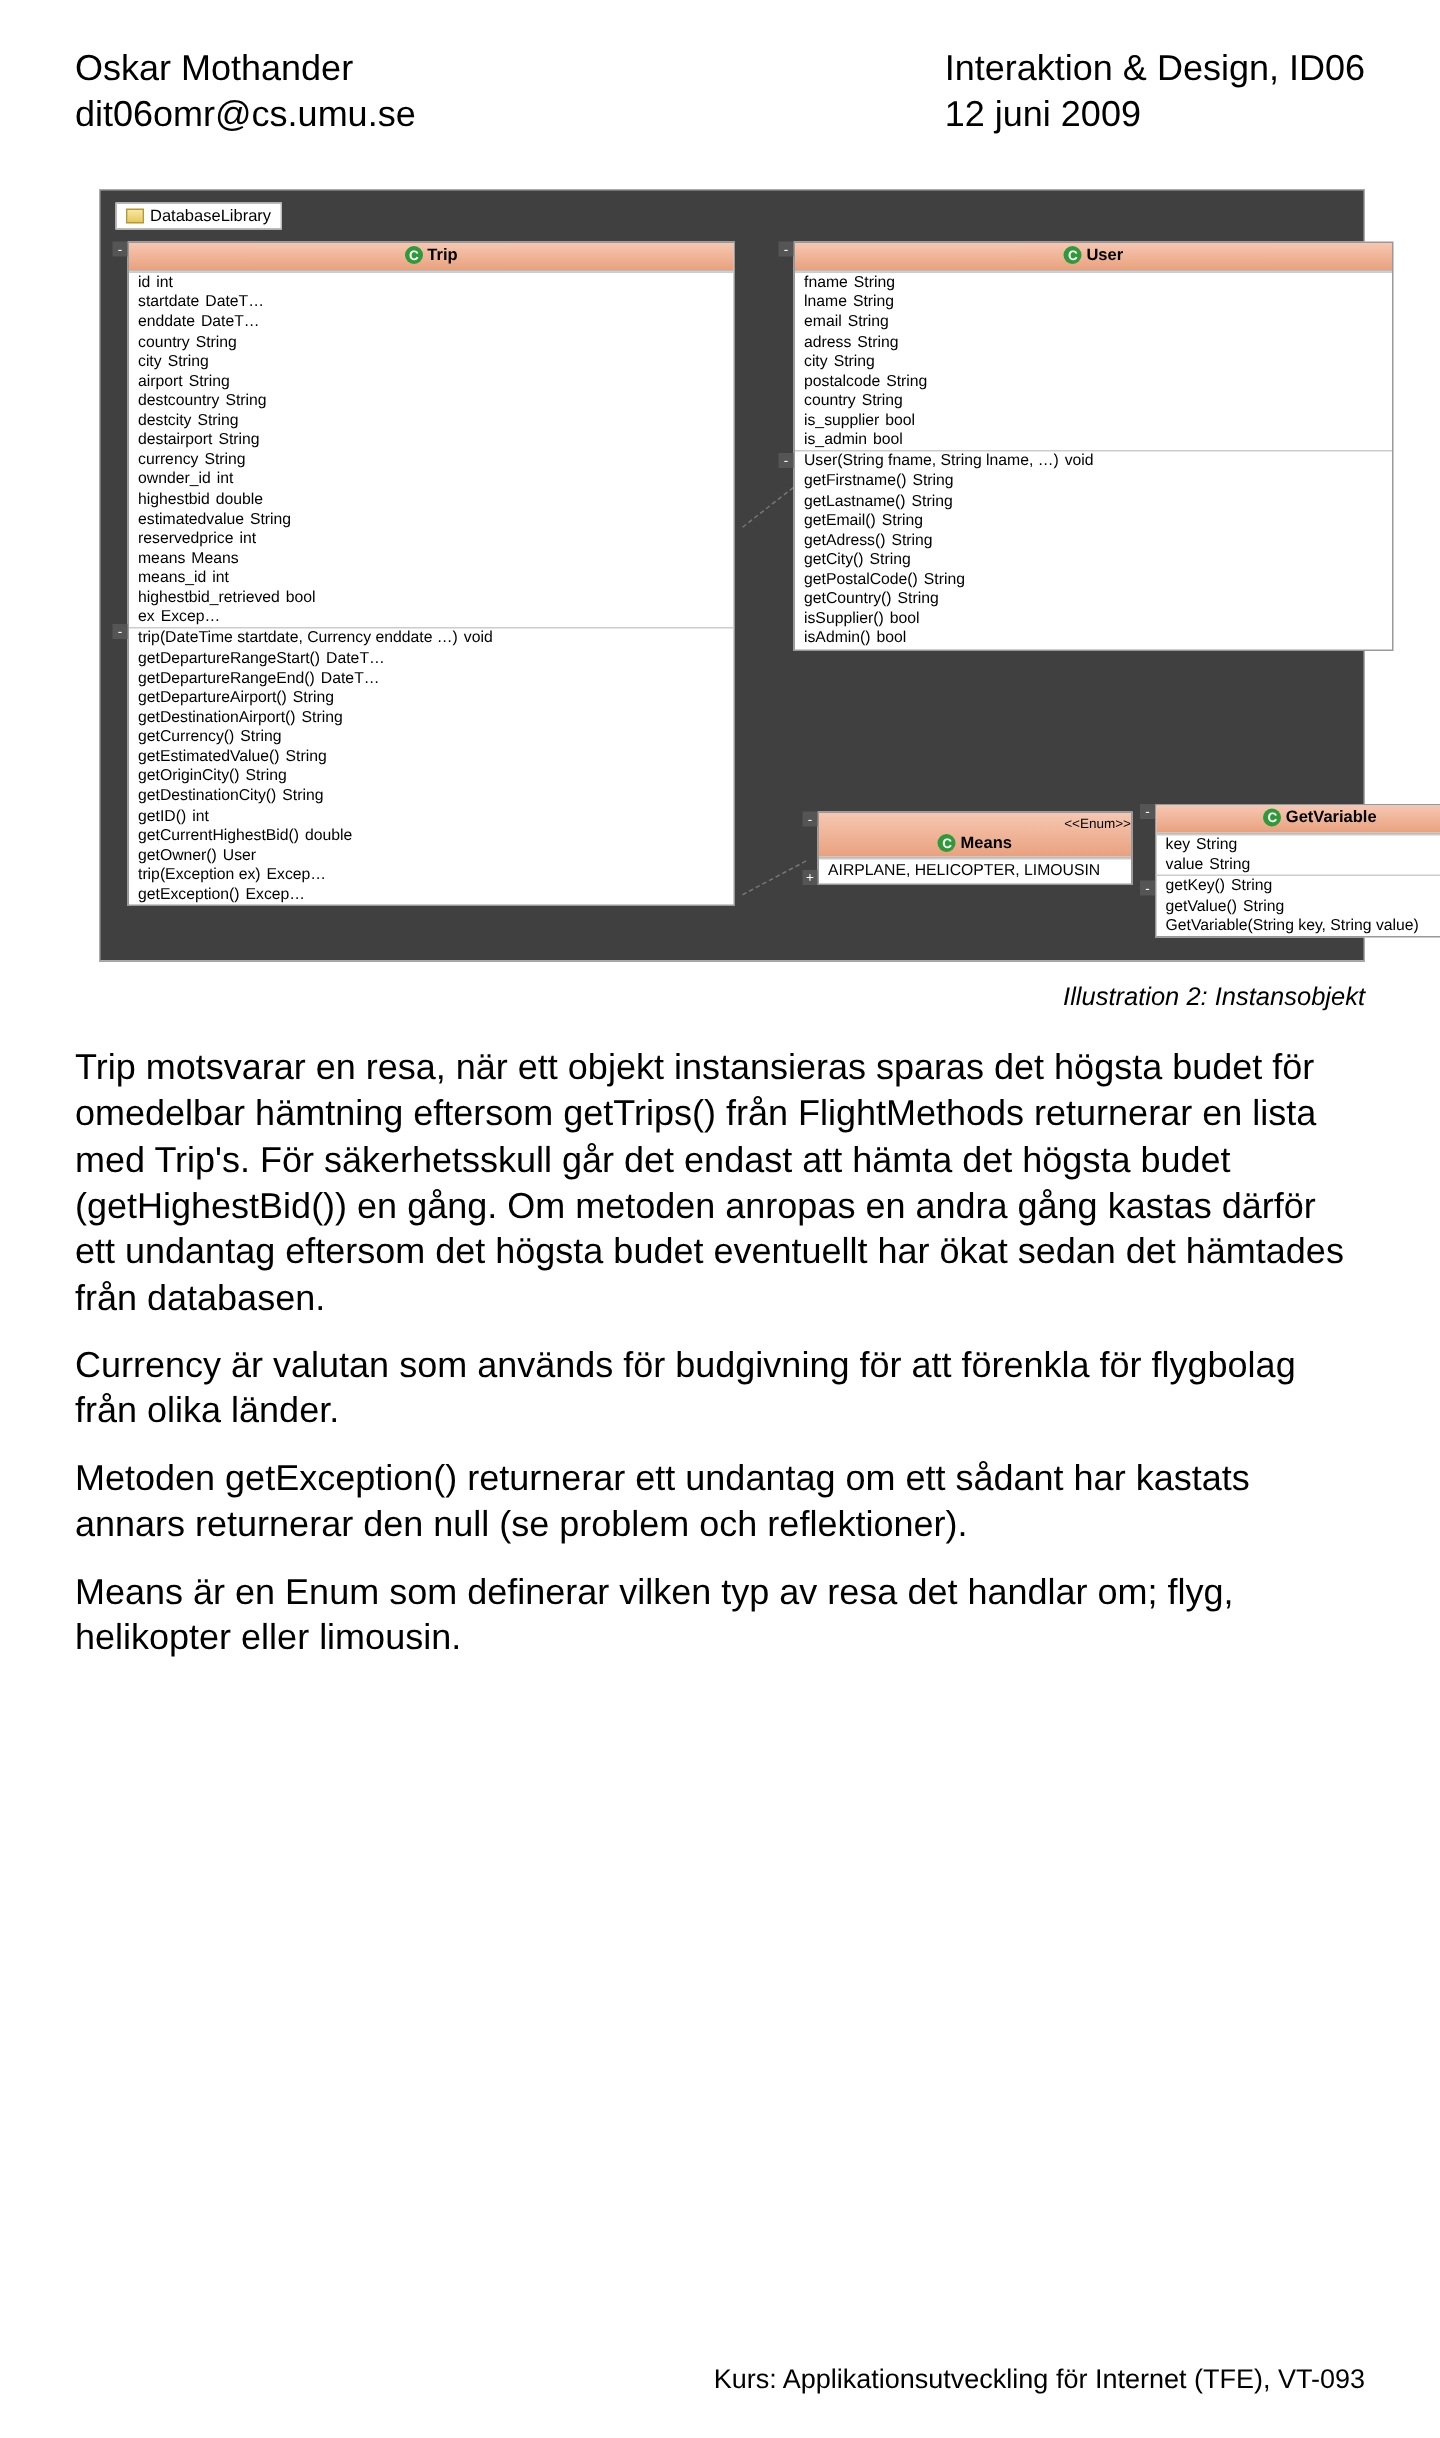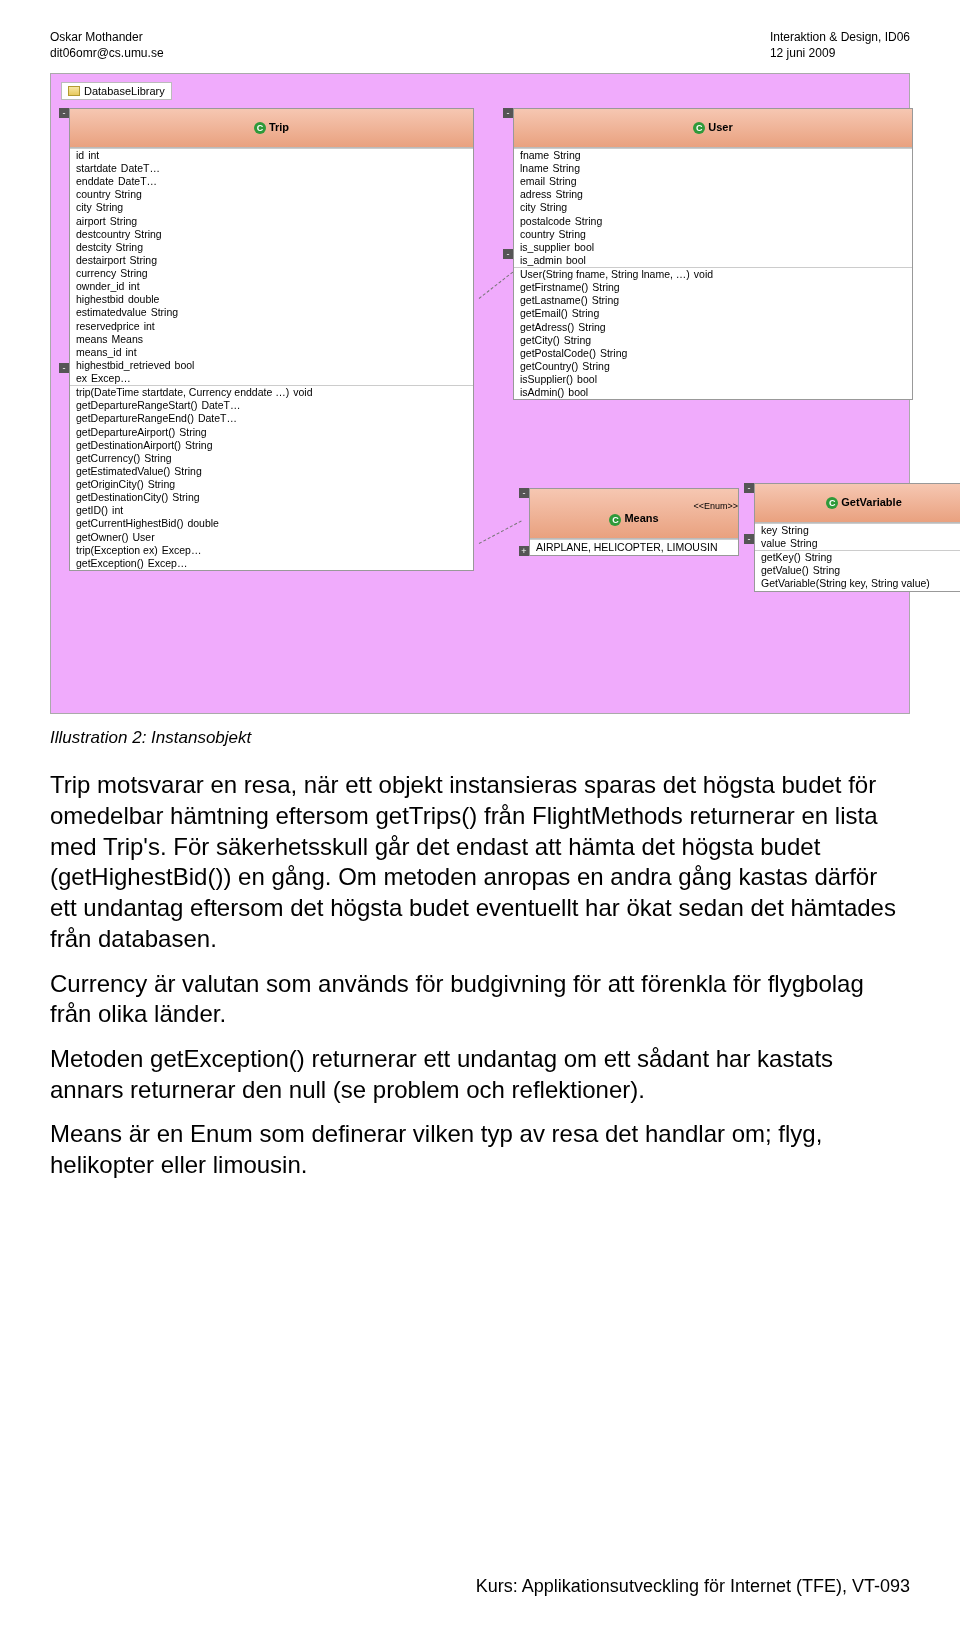--- a/index.html
+++ b/index.html
@@ -13,34 +13,35 @@
     width: 960px;
   }
   .page {
     padding: 30px 50px 30px 50px;
     position: relative;
     min-height: 1625px;
   }
   .header {
     display: flex;
     justify-content: space-between;
-    font-size: 12px;
+    font-size: 24px;
     line-height: 1.3;
-    margin-bottom: 12px;
+    margin-bottom: 34px;
   }
   .header-left, .header-right { }
   .header-right { text-align: left; }
 
   .diagram {
     border: 1px solid #aaa;
-    background: #f0abfc;
+    background: #404040;
     padding: 4px 4px 10px 4px;
     position: relative;
-    height: 641px;
+    height: 515px;
     margin-bottom: 14px;
+    margin-left: 16px;
   }
   .db-lib {
     border: 1px solid #bbb;
     background: #fff;
     padding: 2px 6px;
     font-size: 11px;
     display: inline-flex;
     align-items: center;
     gap: 4px;
     margin: 4px 0 6px 6px;
@@ -61,21 +62,21 @@
     border: 1px solid #999;
     background: #fff;
     font-size: 10.5px;
     line-height: 1.25;
   }
   .class-header {
     background: linear-gradient(#f6c7b2, #e9a17f);
     text-align: center;
     font-weight: bold;
     font-size: 11px;
-    padding: 12px 0;
+    padding: 2px 0;
     border-bottom: 1px solid #bbb;
     position: relative;
   }
   .c-icon {
     display: inline-block;
     width: 12px; height: 12px;
     border-radius: 50%;
     background: #2e9a3a;
     color: #fff;
     font-size: 9px;
@@ -116,21 +117,21 @@
 
   
   .dash {
     position: absolute;
     border-top: 1px dashed #777;
   }
   .dash1 { left: 420px; top: 190px; width: 48px; transform: rotate(-38deg); transform-origin: left center; }
   .dash2 { left: 420px; top: 435px; width: 48px; transform: rotate(-28deg); transform-origin: left center; }
 
   .caption {
-    text-align: left;
+    text-align: right;
     font-style: italic;
     font-size: 17px;
     margin: 8px 0 22px 0;
   }
   .body-text p {
     font-size: 24px;
     line-height: 1.28;
     margin: 0 0 14px 0;
   }
 

